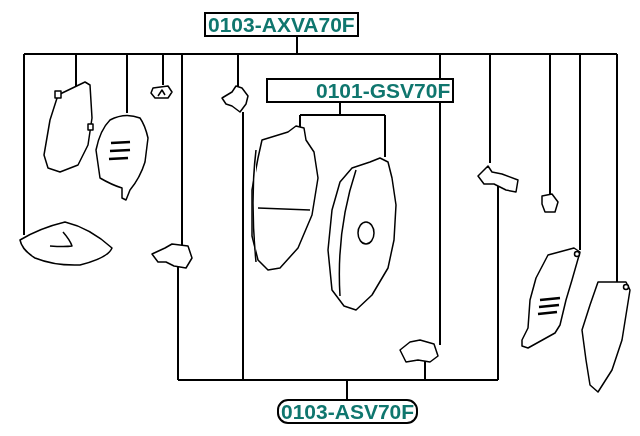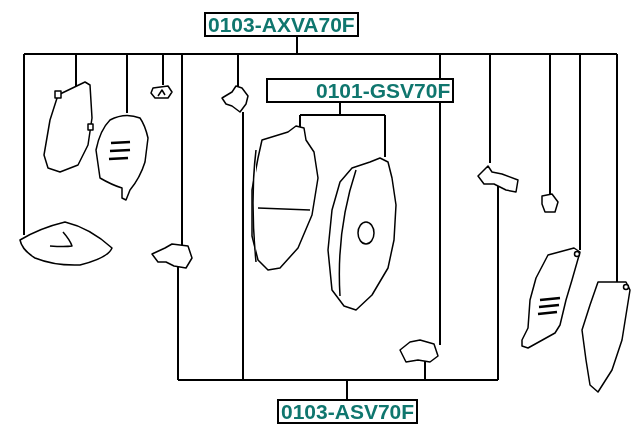--- a/index.html
+++ b/index.html
@@ -1,21 +1,21 @@
 <!DOCTYPE html>
 <html><head>
 <meta charset="utf-8">
 <style>
   html, body { margin:0; padding:0; background:#ffffff; }
   body { width:640px; height:436px; position:relative; overflow:hidden; font-family:"Liberation Sans", sans-serif; }
   #diagram { position:absolute; left:0; top:0; width:640px; height:436px; }
   .lbl { position:absolute; background:#fff; border:2px solid #000; font-family:"Liberation Sans", sans-serif; font-weight:bold; font-size:21px; line-height:21px; padding:0 2px; color:#0f766e; white-space:nowrap; letter-spacing:0px; }
   #lbl-top { left:204px; top:12px; }
   #lbl-mid { left:266px; top:78px;padding-left:48px; }
-  #lbl-bot { left:277px; top:399px; }
+  #lbl-bot { left:277px; top:399px;border-radius:11px; }
 </style>
 </head>
 <body>
 
 <svg id="diagram" viewBox="0 0 640 436" xmlns="http://www.w3.org/2000/svg">
   <g fill="none" stroke="#000" stroke-width="2">
 
     <line x1="297" y1="34" x2="297" y2="54"></line>
     <line x1="24" y1="54" x2="617" y2="54"></line>
     <line x1="24" y1="54" x2="24" y2="235"></line>

